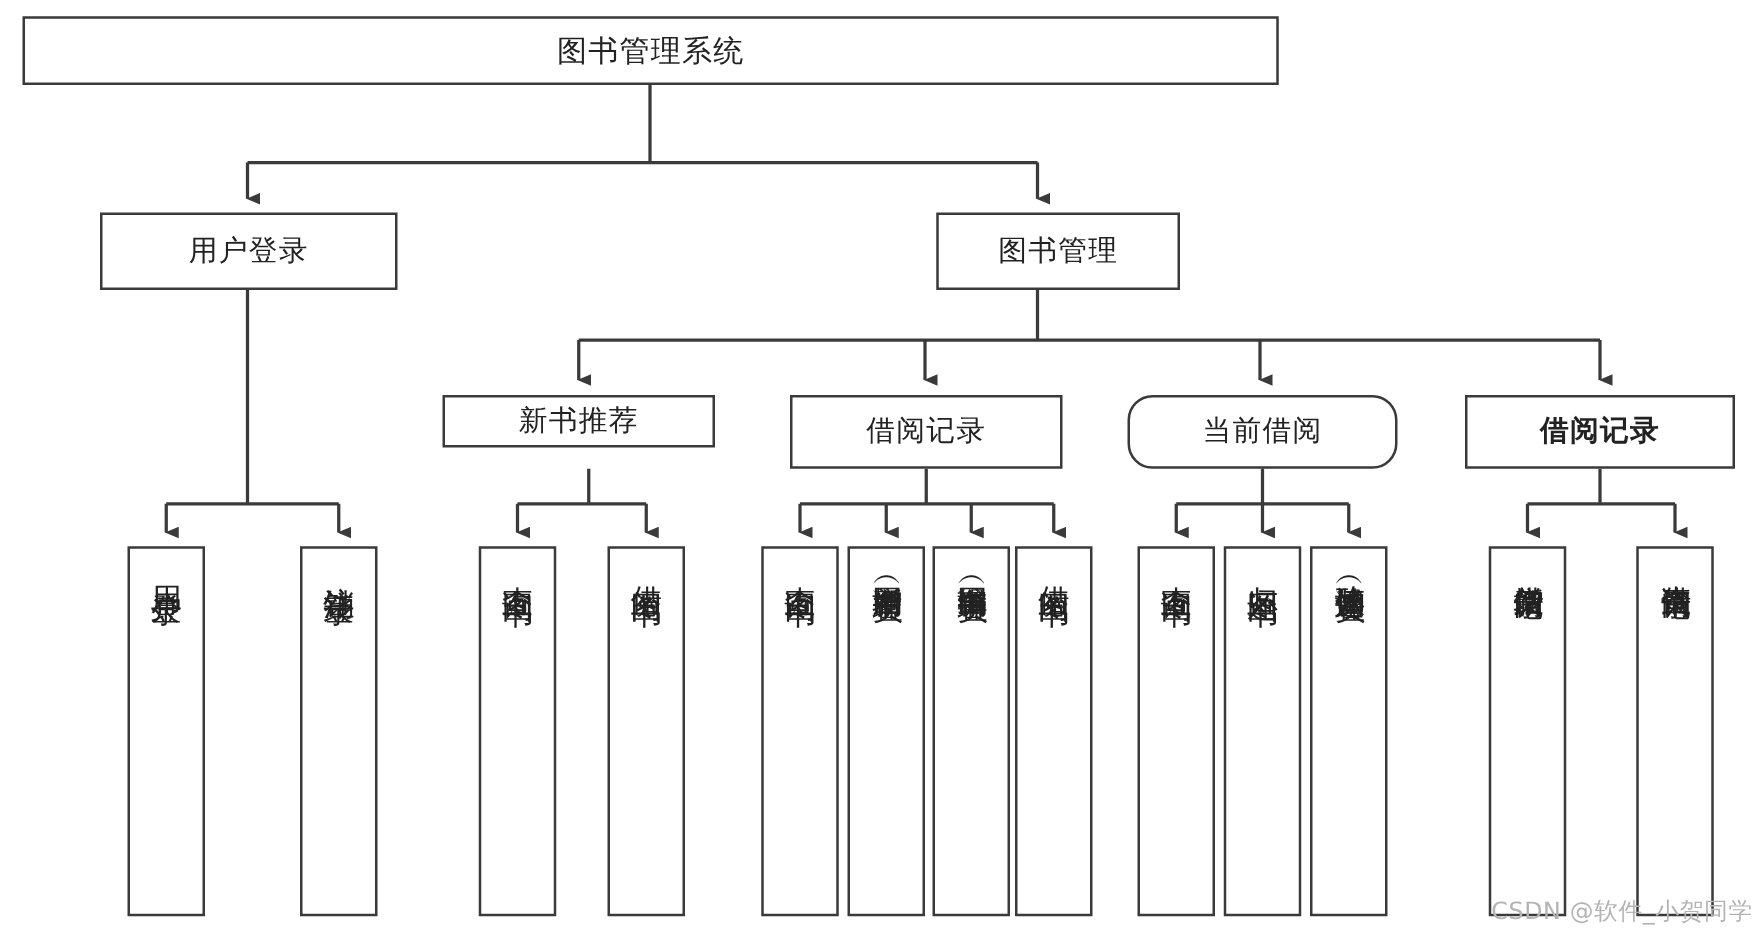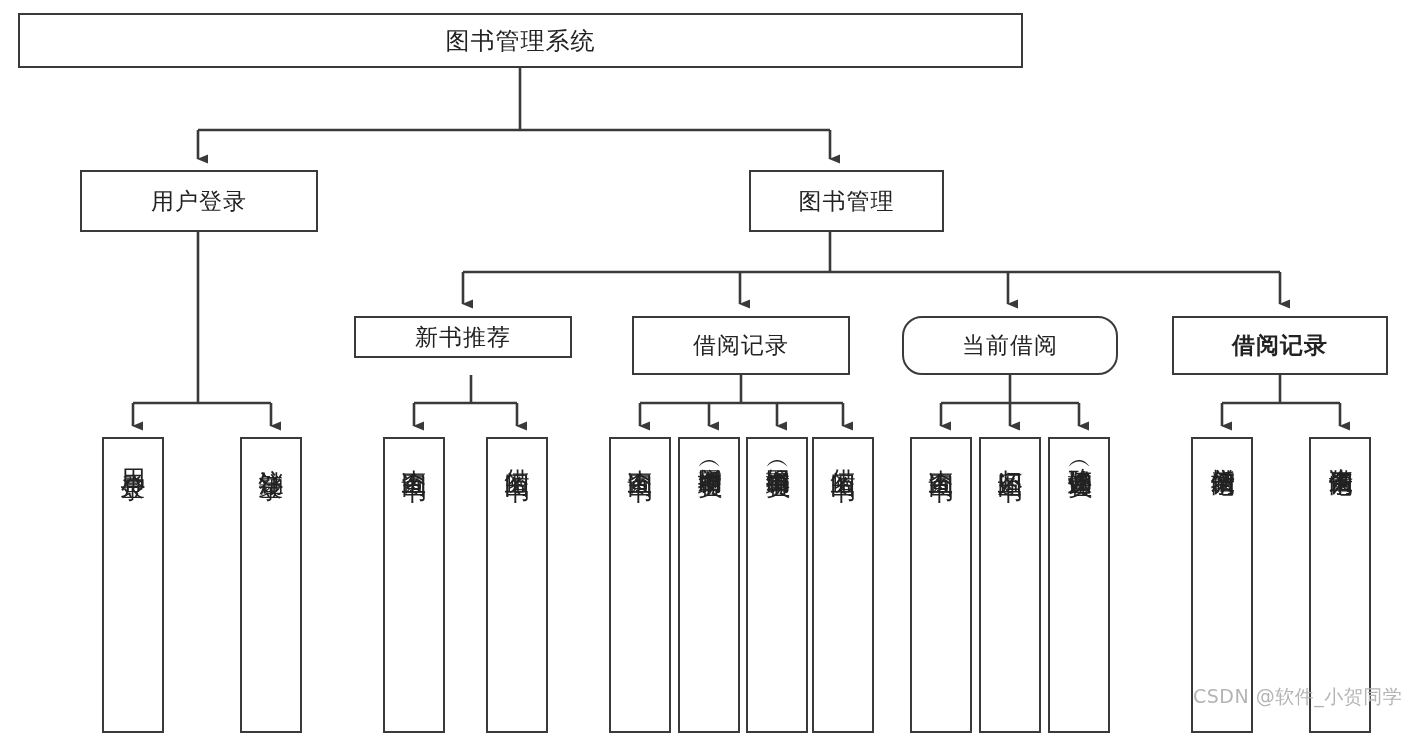--- a/index.html
+++ b/index.html
@@ -203,15 +203,15 @@
   </div>
 
   <div class="node vert long" style="left:1191px; top:437px; width:62px; height:296px;">
     <span class="label">新增借阅记录</span>
   </div>
 
   <div class="node vert long" style="left:1309px; top:437px; width:62px; height:296px;">
     <span class="label">查询借阅记录</span>
   </div>
 
-  <div class="watermark" style="left:1193px; top:684px;">CSDN @软件_小贺同学</div>
+  <div class="watermark" style="left:1193px; top:716px;">CSDN @软件_小贺同学</div>
 
 </div>
 
 </body></html>

